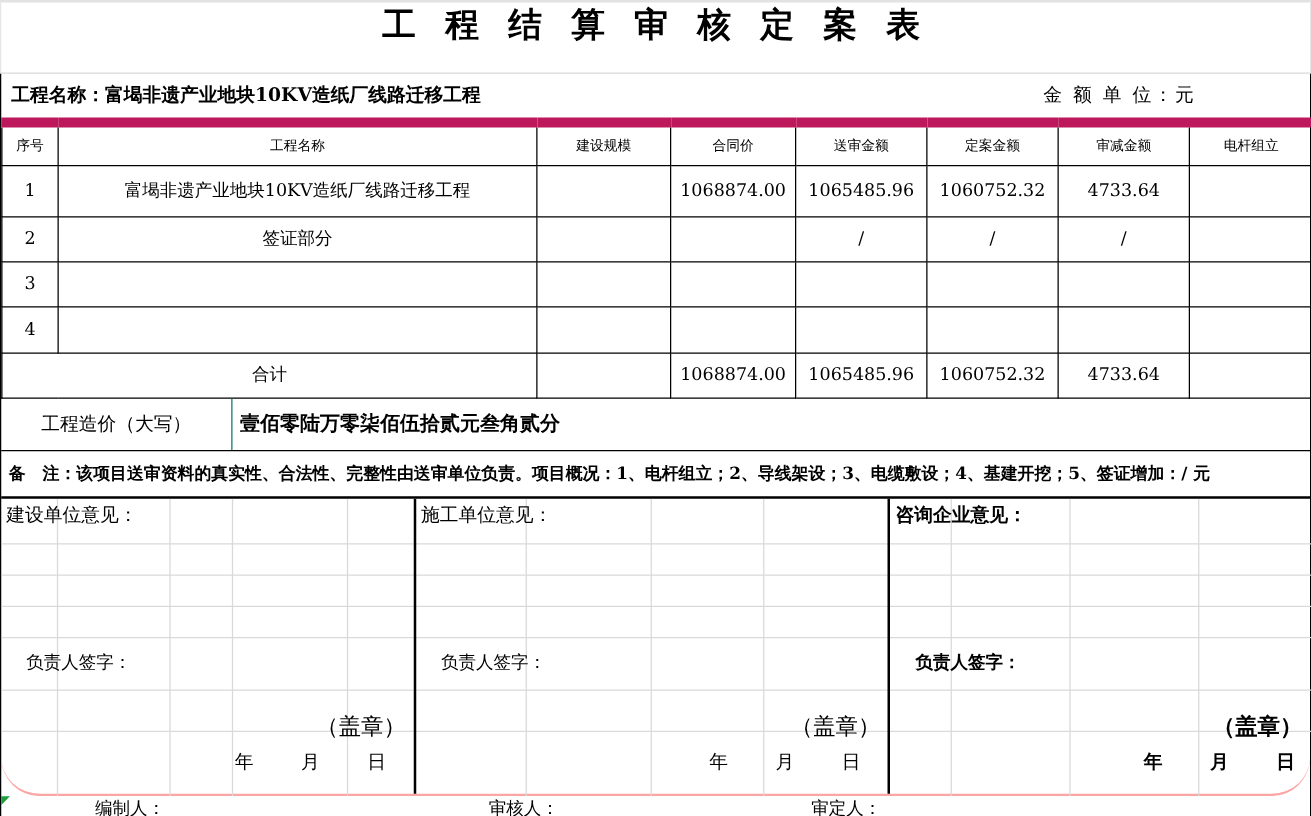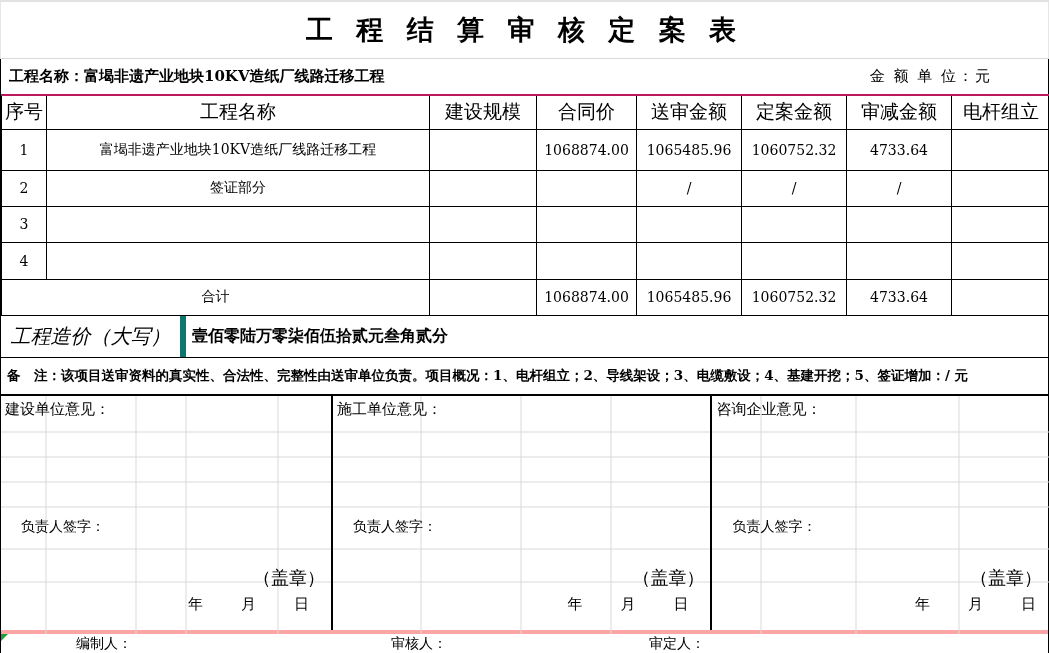--- a/index.html
+++ b/index.html
@@ -4,67 +4,67 @@
 <style>
   * { margin:0; padding:0; box-sizing:border-box; }
   html,body { background:#fff; }
   body { font-family:"DejaVu Serif","Liberation Serif",serif; color:#000; }
   .page {
     position:relative; width:1049px; height:653px; background:#fff;
     border-top:2px solid #e2e2e2; overflow:hidden;
   }
   
   .title-row {
-    height:57px; display:flex; align-items:center; justify-content:center;
+    height:57px; display:flex; align-items:flex-start; justify-content:center;
     border-bottom:1px solid #d9d9d9;
     border-left:1px solid #e6e6e6; border-right:1px solid #e6e6e6;
   }
   .title-row h1 { font-size:27px; font-weight:700; letter-spacing:7px; white-space:nowrap; }
   
   .sheet { border-left:1px solid #000; border-right:1px solid #000; }
   
   .info-row {
     height:35px; display:flex; align-items:center; justify-content:space-between;
     padding:0 8px;
     gap:48px;
   }
   .info-left  { font-size:15px; font-weight:700; }
-  .info-right { font-size:15px; letter-spacing:2px; margin-right:48px; }
+  .info-right { font-size:15px; letter-spacing:2px; margin-right:83px; }
   
   table.main { width:1049px; border-collapse:collapse; table-layout:fixed; }
   table.main th, table.main td {
     border:1px solid #000; text-align:center; vertical-align:middle;
     font-weight:400; overflow:hidden; white-space:nowrap;
   }
-  table.main th { font-size:19px; border-top:2px solid #be185d; height:34px; }
+  table.main th { font-size:11px; border-top:8px solid #be185d; height:34px; }
   table.main td { font-size:14px; }
   tr.r1 { height:41px; } tr.r2 { height:36px; } tr.r3 { height:36px; }
   tr.r4 { height:37px; } tr.rt { height:36px; }
   
   .words-row { display:flex; height:42px; border-bottom:1px solid #000; }
   .words-label {
-    width:185px; border-right:6px solid #0f766e; display:flex;
-    align-items:center; justify-content:center; font-size:20px;font-style:italic;
+    width:185px; border-right:1px solid #0f766e; display:flex;
+    align-items:center; justify-content:center; font-size:15px;
   }
   .words-value {
     flex:1; display:flex; align-items:center; padding-left:6px;
     font-size:16px; font-weight:700;
   }
   
   .remark-row {
     height:38px; display:flex; align-items:center; padding:0 6px;
     border-bottom:2px solid #000; font-size:13.5px; font-weight:600; white-space:nowrap;
   }
   
-  .sections { position:relative; display:flex; height:238px; border-bottom:4px solid #fca5a5; }
+  .sections { position:relative; display:flex; height:238px; border-bottom:2px solid #fca5a5;border-radius:31px; }
   .grid-overlay { position:absolute; left:0; top:0; z-index:0; pointer-events:none; }
   .section { position:relative; z-index:1; height:100%; }
   .sec-0 { width:348px; border-right:2px solid #000; }
   .sec-1 { width:398px; border-right:2px solid #000; }
-  .sec-2 { width:352px; }
+  .sec-2 { width:352px;font-weight:bold; }
   .sec-title { position:absolute; top:4px; left:4px; font-size:15px; }
   .sign-label { position:absolute; top:122px; left:20px; font-size:14px; }
   .seal-label { position:absolute; top:170px; right:6px; font-size:18px; }
   .date-row {
     position:absolute; bottom:16px; right:22px; display:flex; gap:38px;
     font-size:15px;
   }
   .sec-2 .date-row { right:12px; }
   
   .footer-row { position:relative; height:23px; border-bottom:3px solid #000; font-size:14px; }

